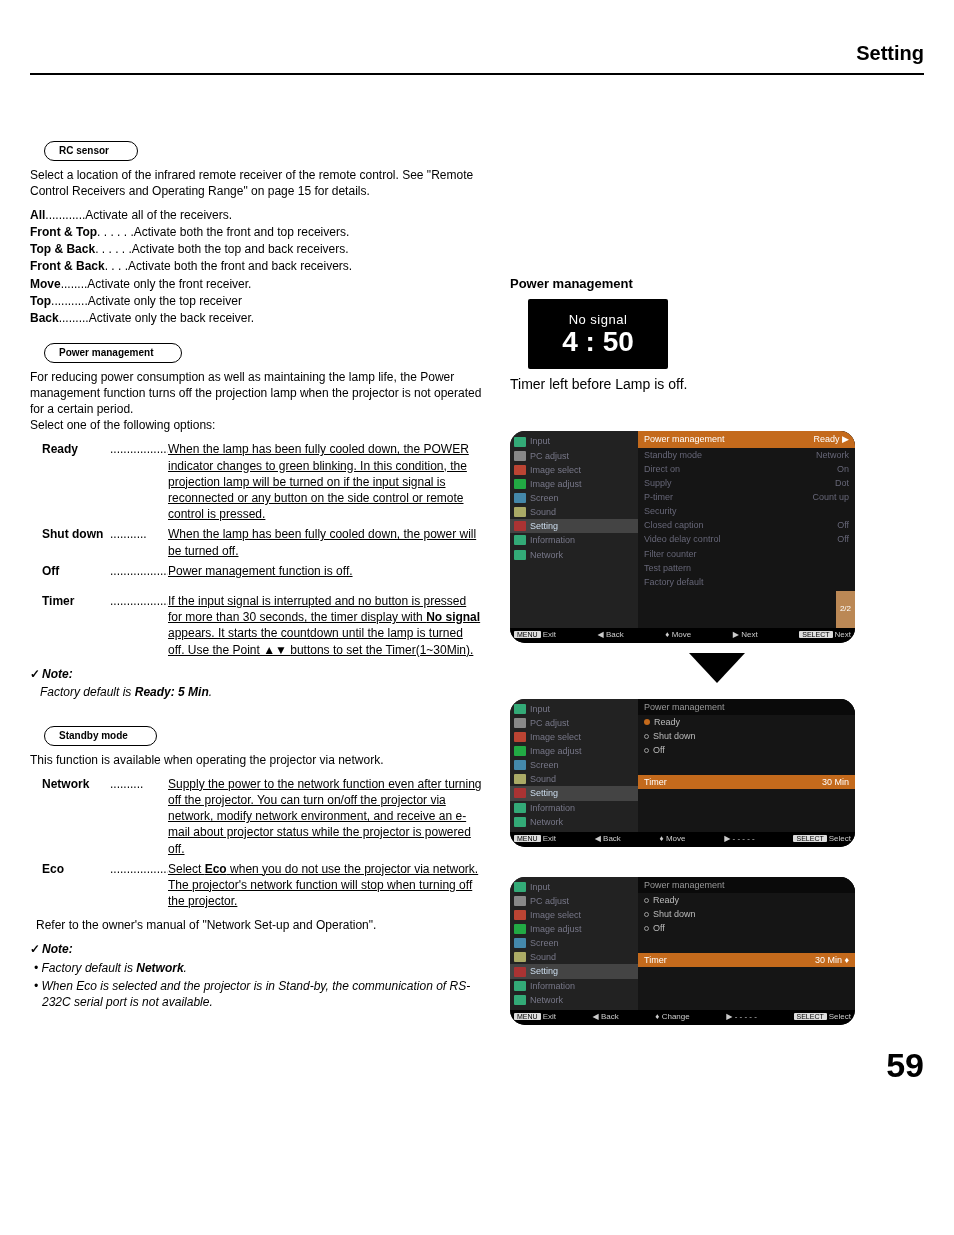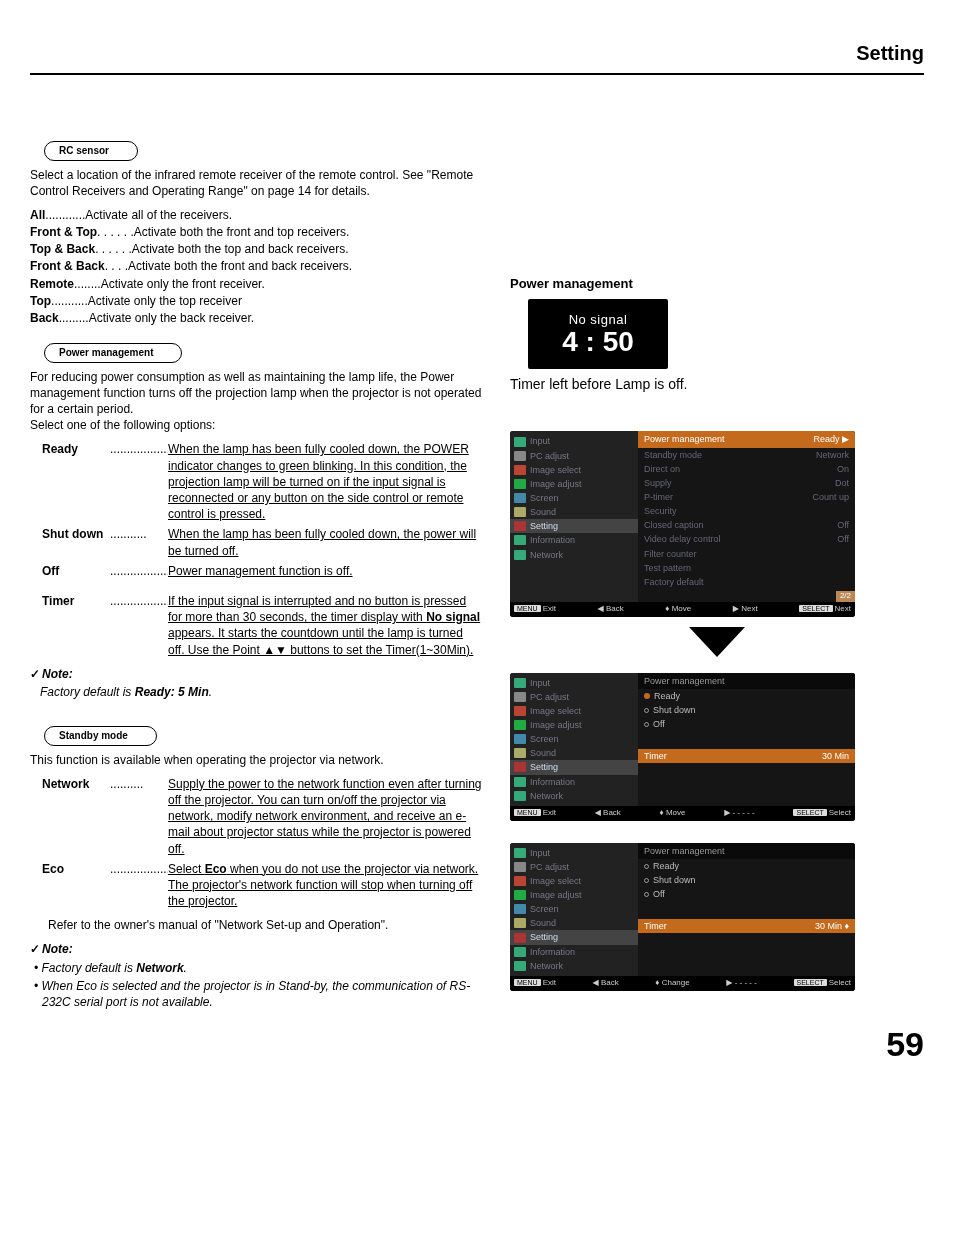--- a/index.html
+++ b/index.html
@@ -24,54 +24,54 @@
   .check { font-style: normal; margin-right: 2px; }
   .note-body { font-style: italic; margin: 2px 0 10px 10px; }
   .note-li { font-style: italic; margin: 2px 0 2px 4px; text-indent: -8px; padding-left: 8px; }
   .section-gap { height: 10px; }
   .pm-title { font-weight: bold; font-size: 13px; margin-bottom: 6px; }
   .no-signal-box { width: 140px; height: 70px; background: #000; color: #fff; display: flex; flex-direction: column; align-items: center; justify-content: center; margin-left: 18px; border-radius: 2px; }
   .no-signal-text { font-size: 13px; letter-spacing: 0.5px; }
   .no-signal-time { font-size: 28px; font-weight: bold; line-height: 1; }
   .caption { margin: 6px 0 20px 0; font-size: 14px; }
 
-  .menu-shot { width: 345px; background: #1a1a1a; color: #9aa; border-radius: 3px; font-size: 9px; overflow:hidden; }
+  .menu-shot { width: 345px; background: #1a1a1a; color: #9aa; border-radius: 15px; font-size: 9px; margin-bottom: 8px; overflow:hidden; }
   .menu-body { display: flex; }
   .menu-side { flex: 0 0 128px; background: #222; padding: 3px 0; }
   .menu-side-item { display: flex; align-items: center; gap: 4px; padding: 1px 4px; color: #778; }
   .menu-side-item.hl { background: #444; color: #cde; }
   .ms-icon { width: 12px; height: 10px; border-radius: 1px; flex: 0 0 12px; }
   .menu-main { flex: 1; background: #151515; }
   .menu-main-title { background: #c46a1c; color: #fff; padding: 2px 6px; font-size: 9px; display:flex; justify-content:space-between; align-items:center;}
   .menu-main-title.nohl{background:#0a0a0a;color:#999;}
   .menu-main-row { display: flex; justify-content: space-between; padding: 1px 6px; color: #bbb; }
   .menu-main-row.silent{color:#667;}
   .radio-dot{display:inline-block;width:6px;height:6px;border-radius:50%;background:#c46a1c;margin-right:4px;vertical-align:middle;}
   .radio-open{display:inline-block;width:5px;height:5px;border-radius:50%;border:1px solid #999;margin-right:4px;vertical-align:middle;}
   .timer-row{background:#c46a1c;color:#fff;display:flex;justify-content:space-between;padding:1px 6px;margin-top:18px;}
   .menu-foot { background: #000; color: #ccc; display: flex; justify-content: space-between; padding: 2px 4px; font-size: 8px; }
   .menu-foot span{white-space:nowrap;}
   .foot-btn { background: #ddd; color: #000; padding: 0 3px; border-radius: 1px; margin-right: 2px; font-size:7px;}
-  .page-tag{background:#b85;color:#fff;font-size:8px;padding:0 4px;float:right;}
+  .page-tag{background:#b85;color:#fff;font-size:8px;padding:13px 4px;float:right;}
   .arrow-down { width: 0; height: 0; border-left: 28px solid transparent; border-right: 28px solid transparent; border-top: 30px solid #000; margin: 10px auto 16px auto; }
 
   .page-num { text-align: right; font-size: 34px; font-weight: bold; margin-top: 10px; }
   b.inline{font-weight:bold;font-style:inherit;}
-  .refer{margin:6px 0 8px 18px;}
+  .refer{margin:6px 0 8px 6px;}
 </style>
 </head>
 <body>
 
 <div class="page-header">Setting</div>
 
 <div class="cols">
   <div class="left">
 
     <div class="pill">RC sensor</div>
-    <p class="intro">Select a location of the infrared remote receiver of the remote control. See "Remote Control Receivers and Operating Range" on page 14 for details.</p>
+    <p class="intro">Select a location of the infrared remote receiver of the remote control. See "Remote Control Receivers and Operating Range" on page 15 for details.</p>
     <div class="opt-list" id="rc-opts">
         <div class="opt-row">
           <span class="opt-term">All</span>
           <span class="opt-dots">............</span>
           <span class="opt-desc">Activate all of the receivers.</span>
         </div>
         <div class="opt-row">
           <span class="opt-term">Front &amp; Top</span>
           <span class="opt-dots"> . . . . . .</span>
           <span class="opt-desc">Activate both the front and top receivers.</span>
@@ -80,21 +80,21 @@
           <span class="opt-term">Top &amp; Back</span>
           <span class="opt-dots"> . . . . . .</span>
           <span class="opt-desc">Activate both the top and back receivers.</span>
         </div>
         <div class="opt-row">
           <span class="opt-term">Front &amp; Back</span>
           <span class="opt-dots"> . . . .</span>
           <span class="opt-desc">Activate both the front and back receivers.</span>
         </div>
         <div class="opt-row">
-          <span class="opt-term">Remote</span>
+          <span class="opt-term">Move</span>
           <span class="opt-dots">........ </span>
           <span class="opt-desc">Activate only the front receiver.</span>
         </div>
         <div class="opt-row">
           <span class="opt-term">Top</span>
           <span class="opt-dots">........... </span>
           <span class="opt-desc">Activate only the top receiver</span>
         </div>
         <div class="opt-row">
           <span class="opt-term">Back</span>

